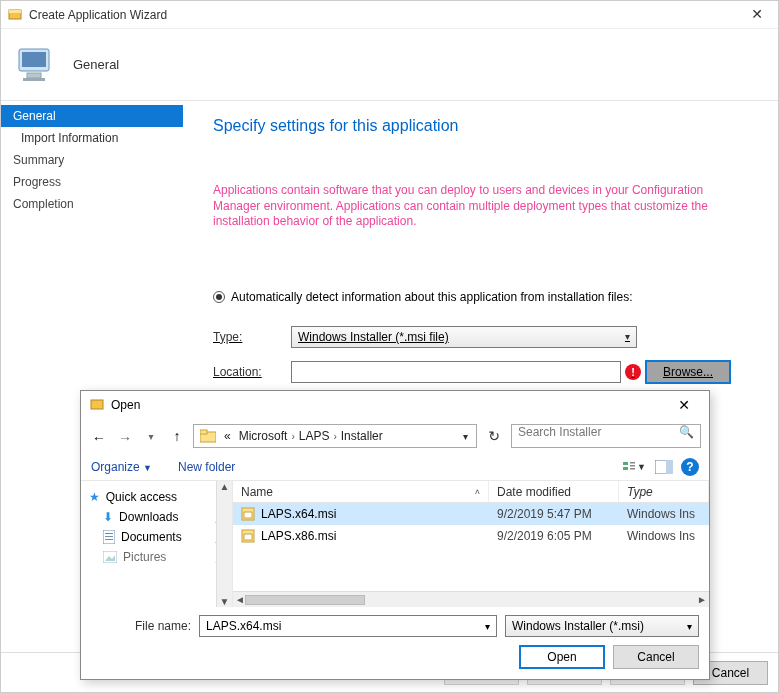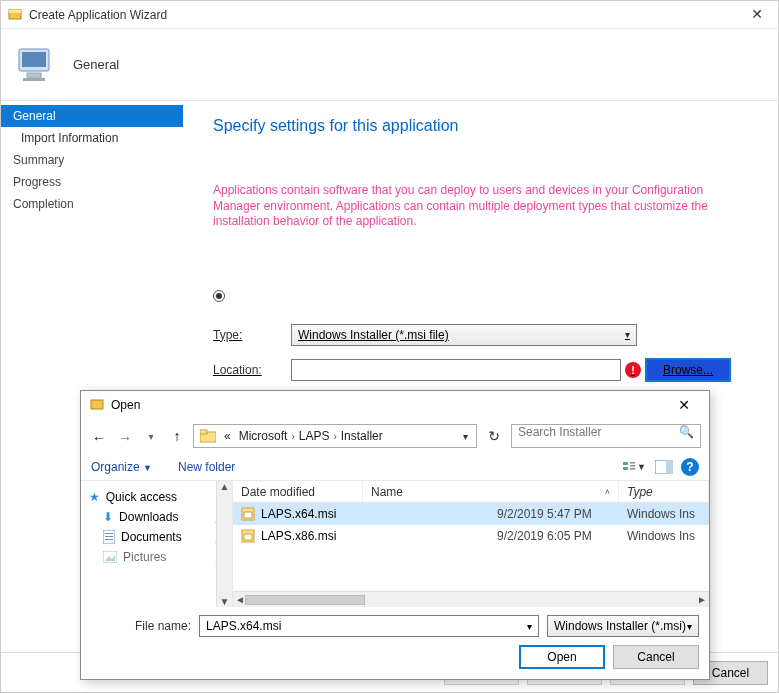--- a/index.html
+++ b/index.html
@@ -108,21 +108,21 @@
     border: 1px solid #7a7a7a; height: 22px; background: #fff;
     padding: 0 4px; font-size: 12px;
   }
   .warn-icon {
     width: 16px; height: 16px; background: #e81123; border-radius: 50%;
     color: #fff; font-size: 11px; font-weight: bold;
     display: inline-flex; align-items: center; justify-content: center;
     margin: 0 4px;
   }
   .browse-btn {
-    border: 2px solid #0f78d4; background: #1d4ed8;
+    border: 2px solid #0f78d4; background: #a3a3a3;
     height: 24px; width: 86px; font-size: 12px;
     cursor: pointer;
   }
   .example-text { font-size: 11px; color: #333; margin-left: 78px; }
 
   .wiz-footer {
     height: 40px;
     border-top: 1px solid #ddd;
     display: flex; justify-content: flex-end; align-items: center;
     padding-right: 10px; gap: 8px;
@@ -282,20 +282,21 @@
     </div>
 
     <div class="wiz-content">
       <div class="content-heading">Specify settings for this application</div>
       <div class="content-para">Applications contain software that you can deploy to users and devices in your Configuration Manager environment. Applications can contain multiple deployment types that customize the installation behavior of the application.</div>
 
       <div class="radio-row">
         <span class="radio">
             <span class="dot"></span>
           </span>
+        <span>Automatically detect information about this application from installation files:</span>
       </div>
 
       <div class="form-row">
         <span class="label">Type:</span>
         <div class="select-box" style="width:346px">
           <span>Windows Installer (*.msi file)</span>
           <span class="chev">▾</span>
         </div>
       </div>
 
@@ -419,25 +420,25 @@
         <span class="pin">📌</span>
       </div>
       <div class="tree-scroll">
         <span>▲</span>
         <span>▼</span>
       </div>
     </div>
 
     <div class="dlg-list">
       <div class="list-head">
-        <div class="col date">Date modified</div>
         <div class="col name">
           <span>Name</span>
           <span class="sort-caret" style="margin-left:auto">˄</span>
         </div>
+        <div class="col date">Date modified</div>
         <div class="col type">Type</div>
       </div>
       <div class="list-rows">
         <div class="file-row selected">
           <div class="c name">
             <span>
                 <svg width="14" height="14">
                   <rect x="1" y="1" width="12" height="12" fill="#ffe08a" stroke="#caa23a"></rect>
                   <rect x="3" y="5" width="8" height="6" fill="#fff" stroke="#caa23a"></rect>
                 </svg>
@@ -470,21 +471,21 @@
     </div>
   </div>
 
   <div class="dlg-bottom">
     <div class="fn-row">
       <span class="lbl">File name:</span>
       <div class="combo" style="flex:1">
         <span>LAPS.x64.msi</span>
         <span style="font-size:10px">▾</span>
       </div>
-      <div class="combo filter" style="width:152px">
+      <div class="combo filter" style="width:194px">
         <span>Windows Installer (*.msi)</span>
         <span style="font-size:10px">▾</span>
       </div>
     </div>
     <div class="btn-row">
       <button class="btn primary" style="width:86px">Open</button>
       <button class="btn" style="width:86px">Cancel</button>
     </div>
   </div>
 </div>

